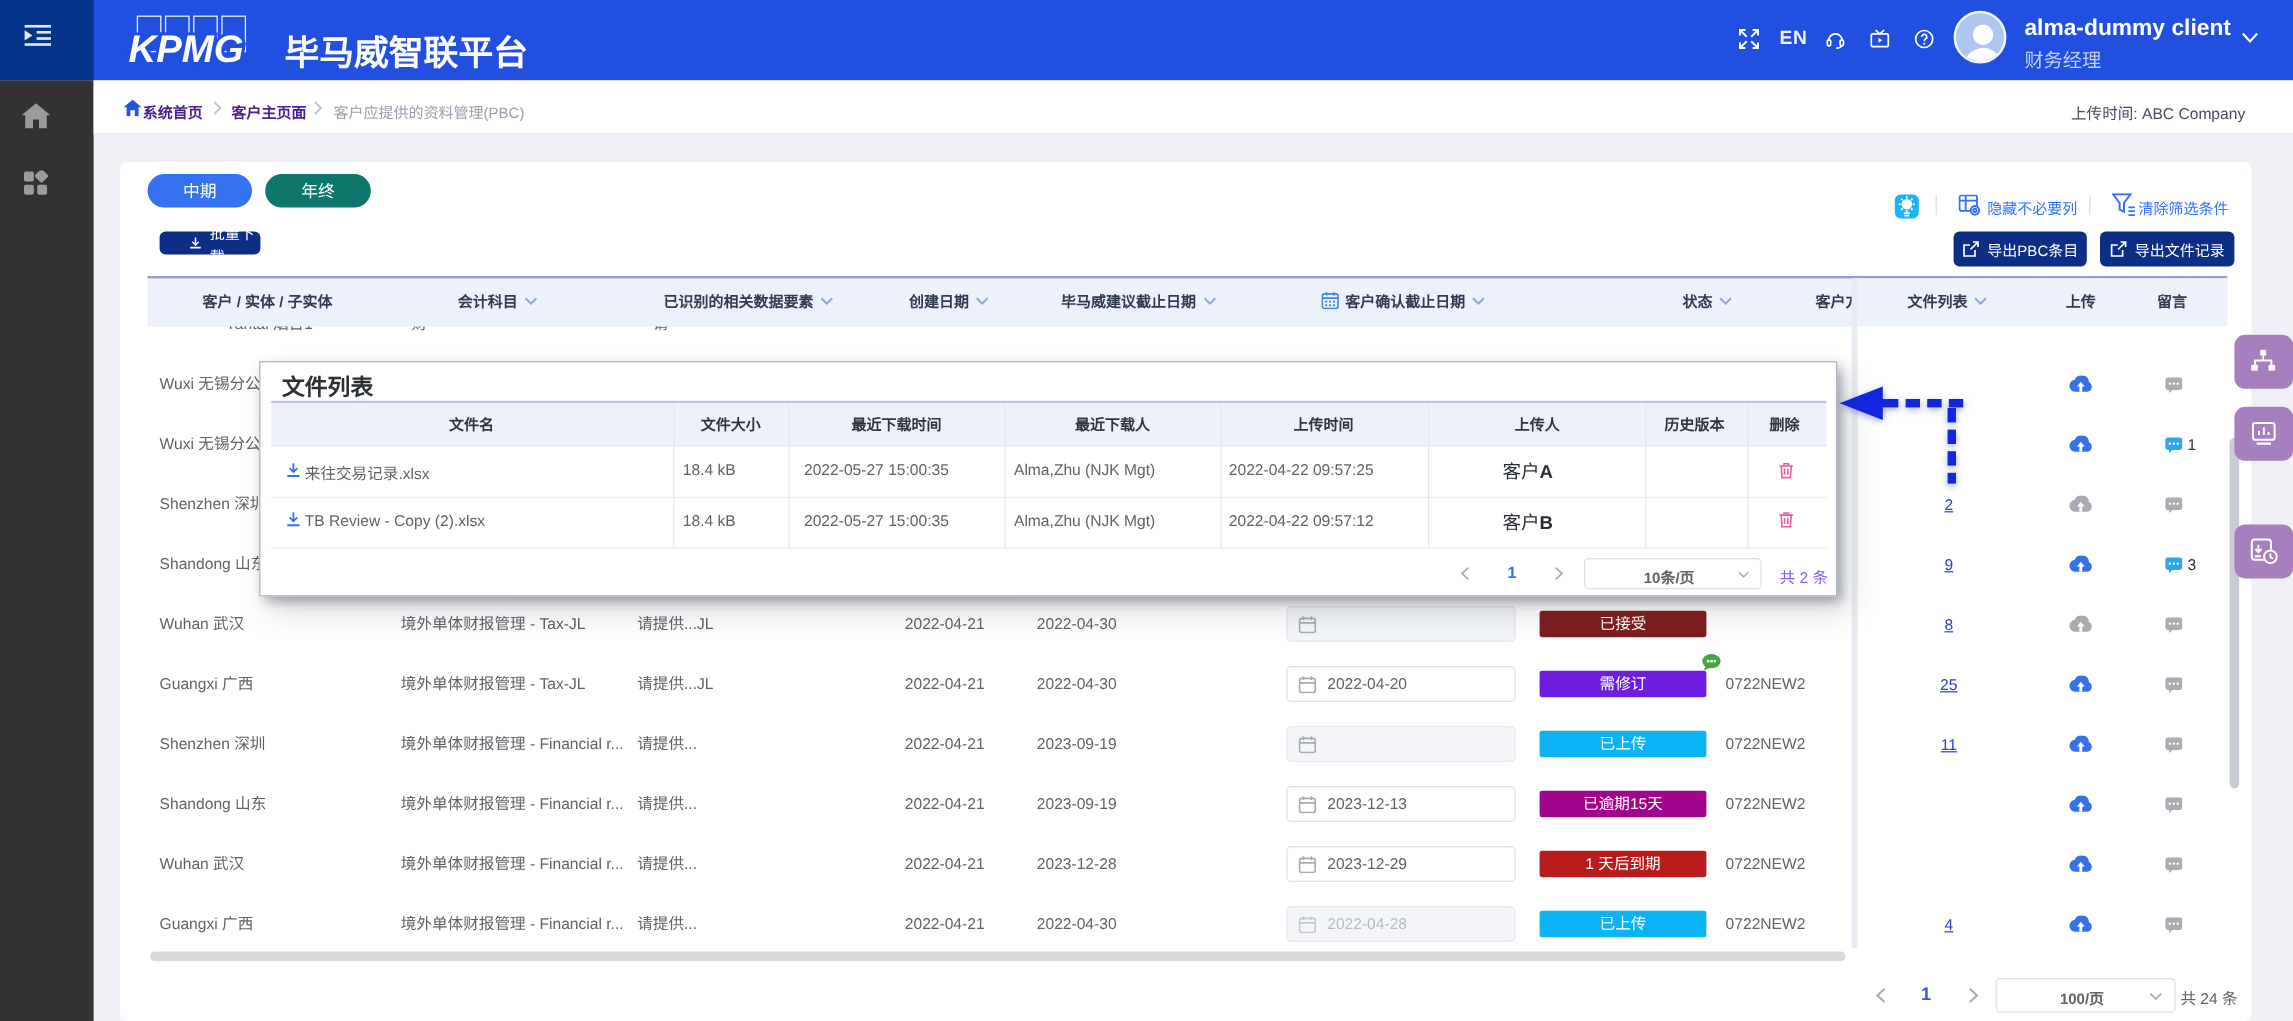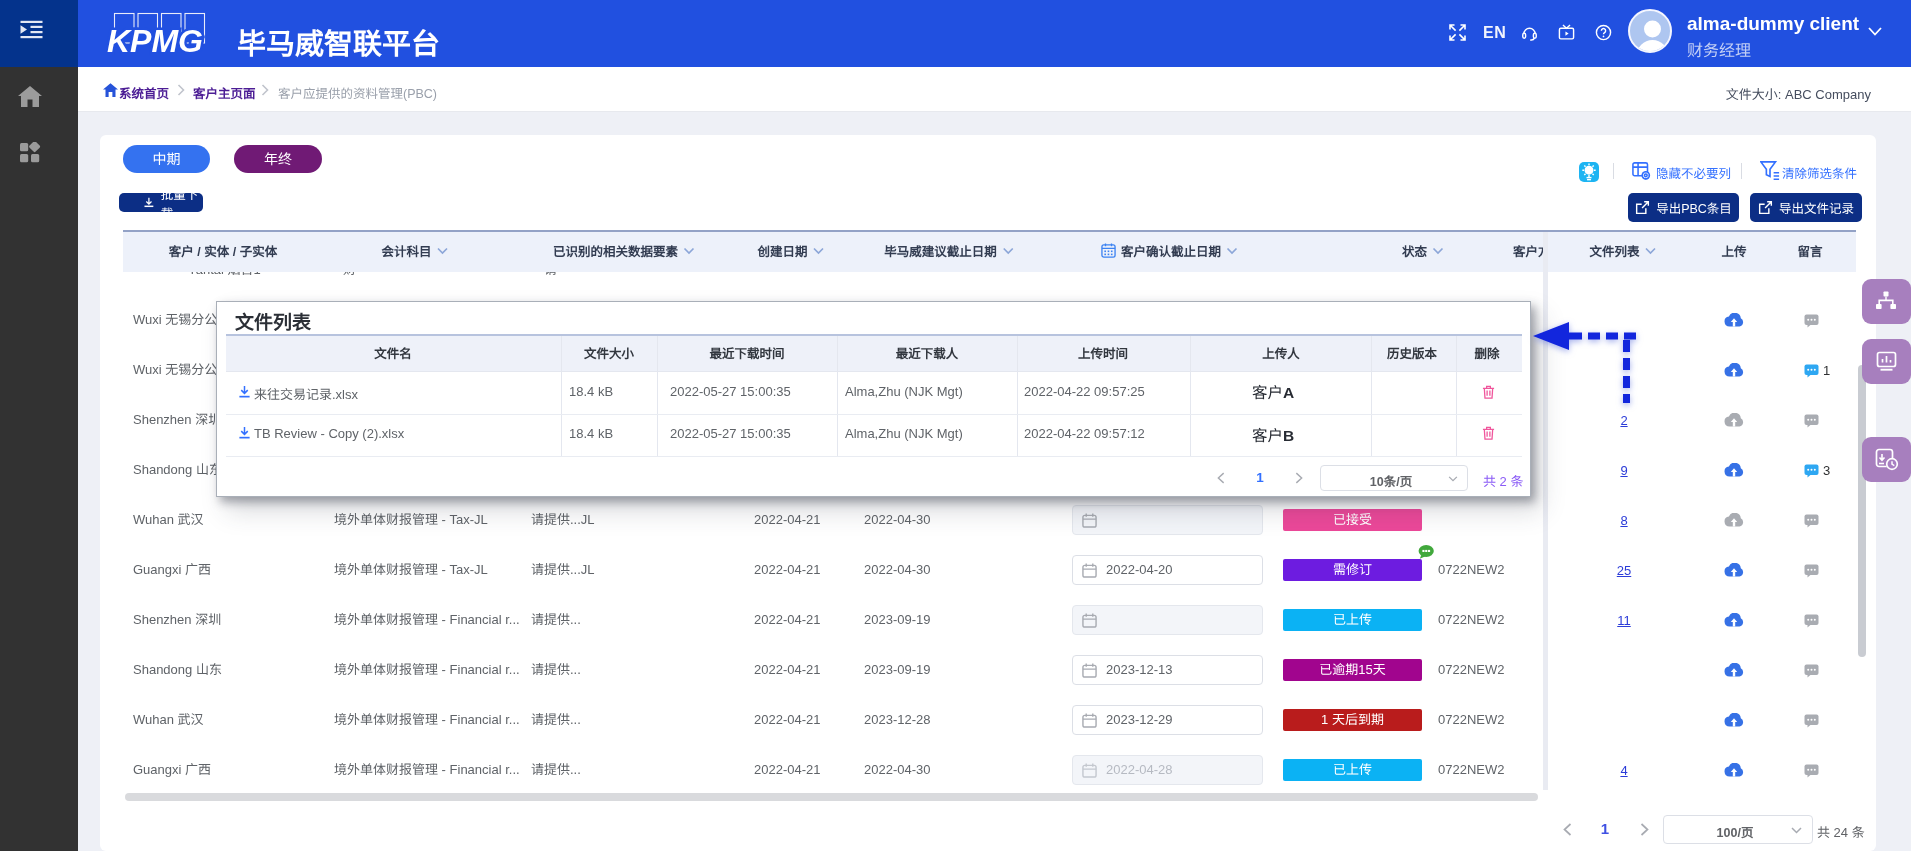--- a/index.html
+++ b/index.html
@@ -21,24 +21,24 @@
   
   #crumbbar { left:78px; top:67px; width:1833px; height:45px; background:#fff; border-bottom:1px solid #e7e9ee; }
   .crumb-b { font-size:12.5px; font-weight:bold; color:#4c1d95; }
   .crumb-g { font-size:12.5px; color:#9aa0ab; }
   #custname { right:40px; top:84px; font-size:13px; color:#454d5e; }
   
   #card { left:100px; top:135px; width:1776px; height:716px; background:#fff; border-radius:6px; }
   
   .pill { height:28px; border-radius:14px; color:#fff; font-size:14px; text-align:center; line-height:28px; }
   #tab1 { left:123px; top:145px; width:87px; background:#3472f0; }
-  #tab2 { left:234px; top:145px; width:88px; background:#701a75; }
+  #tab2 { left:221px; top:145px; width:88px; background:#0f766e; }
   
   .navybtn { background:#0c2e85; border-radius:5px; color:#fff; font-size:12.5px; display:flex; align-items:center; justify-content:center; gap:6px; }
-  #btndl { left:119px; top:193px; width:84px; height:19px;padding-left:24px; }
+  #btndl { left:133px; top:193px; width:84px; height:19px;padding-left:24px; }
   #btnexp1 { left:1628px; top:193px; width:111px; height:29px; }
   #btnexp2 { left:1750px; top:193px; width:112px; height:29px; }
   .bluelink { color:#3370ff; font-size:12.5px; }
   .vdiv { width:1px; height:16px; background:#d9dce3; top:163px; }
   
   #thborder { left:123px; top:230px; width:1733px; height:2px; background:#93a2c6; }
   #thband { left:123px; top:232px; width:1733px; height:40px; background:#edf1fa; }
   .th { position:absolute; top:0; height:40px; line-height:40px; font-size:12.5px; font-weight:bold; color:#323c51; white-space:nowrap; }
   .thc { transform:translateX(-50%); }
   #scrollArea { left:123px; top:230px; width:1422px; height:560px; overflow:hidden; }
@@ -148,21 +148,21 @@
     <span class="crumb-b" style="position:absolute;left:41px;top:16px">系统首页</span>
     <svg style="position:absolute;left:99px;top:17px" width="8" height="12" viewBox="0 0 8 12" fill="none" stroke="#c0c4cc" stroke-width="1.6">
       <path d="M1.5 1 L6.5 6 L1.5 11"></path>
     </svg>
     <span class="crumb-b" style="position:absolute;left:115px;top:16px">客户主页面</span>
     <svg style="position:absolute;left:183px;top:17px" width="8" height="12" viewBox="0 0 8 12" fill="none" stroke="#c0c4cc" stroke-width="1.6">
       <path d="M1.5 1 L6.5 6 L1.5 11"></path>
     </svg>
     <span class="crumb-g" style="position:absolute;left:200px;top:16px">客户应提供的资料管理(PBC)</span>
   </div>
-  <div class="abs" id="custname">文件大小: ABC Company</div>
+  <div class="abs" id="custname">上传时间: ABC Company</div>
   <div class="abs" id="card"></div>
   <div class="abs pill" id="tab1">中期</div>
   <div class="abs pill" id="tab2">年终</div>
 
   <div class="abs" style="left:1579px;top:162px;width:20px;height:20px;border-radius:5px;background:#1db4f2;">
     <svg style="position:absolute;left:2px;top:1px" width="16" height="18" viewBox="0 0 18 20">
       <g stroke="#fff" stroke-width="1.6" fill="none">
         <circle cx="9" cy="8" r="4.2" fill="#fff"></circle>
         <path d="M9 0.5 V2.5 M9 13.5 V15.5 M1.5 8 H3.5 M14.5 8 H16.5 M3.7 2.7 L5.1 4.1 M12.9 11.9 L14.3 13.3 M14.3 2.7 L12.9 4.1 M5.1 11.9 L3.7 13.3"></path>
       </g>
@@ -221,21 +221,21 @@
       <div class="cell" style="left:211px;top:280px">境外单体财报管理 - Tax-JL</div>
       <div class="cell" style="left:408px;top:280px">请提供...JL</div>
       <div class="cell" style="left:631px;top:280px">2022-04-21</div>
       <div class="cell" style="left:741px;top:280px">2022-04-30</div>
       <div class="dinp dis" style="top:275px">
         <svg class="calg" width="15" height="15" viewBox="0 0 16 16" fill="none" stroke="#a8abb2" stroke-width="1.5">
           <rect x="1" y="2.5" width="14" height="12.5" rx="2"></rect>
           <path d="M1 6.5 H15 M4.5 0.5 V4 M11.5 0.5 V4"></path>
         </svg>
       </div>
-      <div class="badge" style="top:279px;background:#ec4899">已接受</div>
+      <div class="badge" style="top:279px;background:#7f1d1d">已接受</div>
 
       <div class="cell" style="left:10px;top:330px">Guangxi 广西</div>
       <div class="cell" style="left:211px;top:330px">境外单体财报管理 - Tax-JL</div>
       <div class="cell" style="left:408px;top:330px">请提供...JL</div>
       <div class="cell" style="left:631px;top:330px">2022-04-21</div>
       <div class="cell" style="left:741px;top:330px">2022-04-30</div>
       <div class="dinp" style="top:325px"><svg class="calg" width="15" height="15" viewBox="0 0 16 16" fill="none" stroke="#a8abb2" stroke-width="1.5">
           <rect x="1" y="2.5" width="14" height="12.5" rx="2"></rect>
           <path d="M1 6.5 H15 M4.5 0.5 V4 M11.5 0.5 V4"></path>
         </svg>2022-04-20</div>

